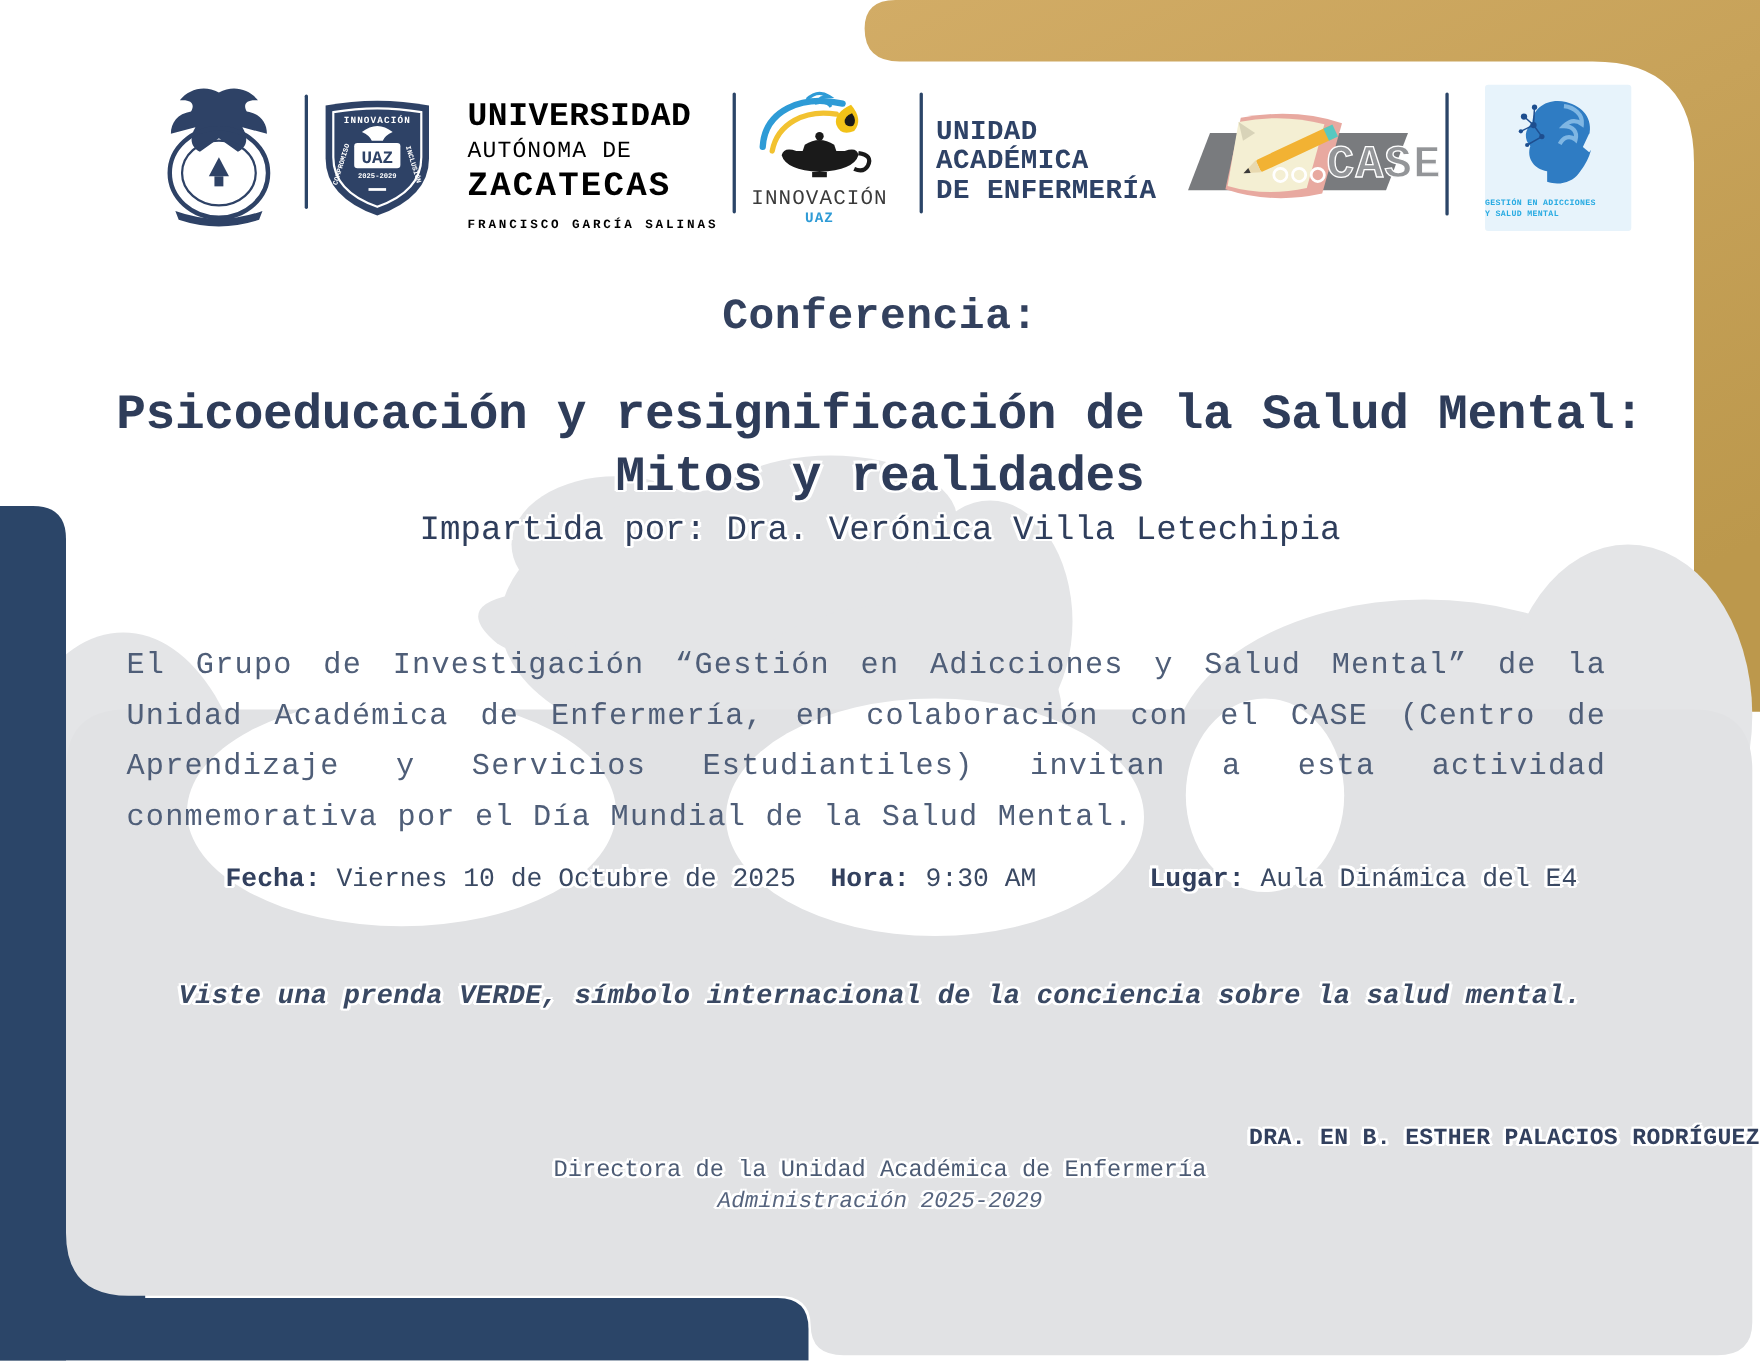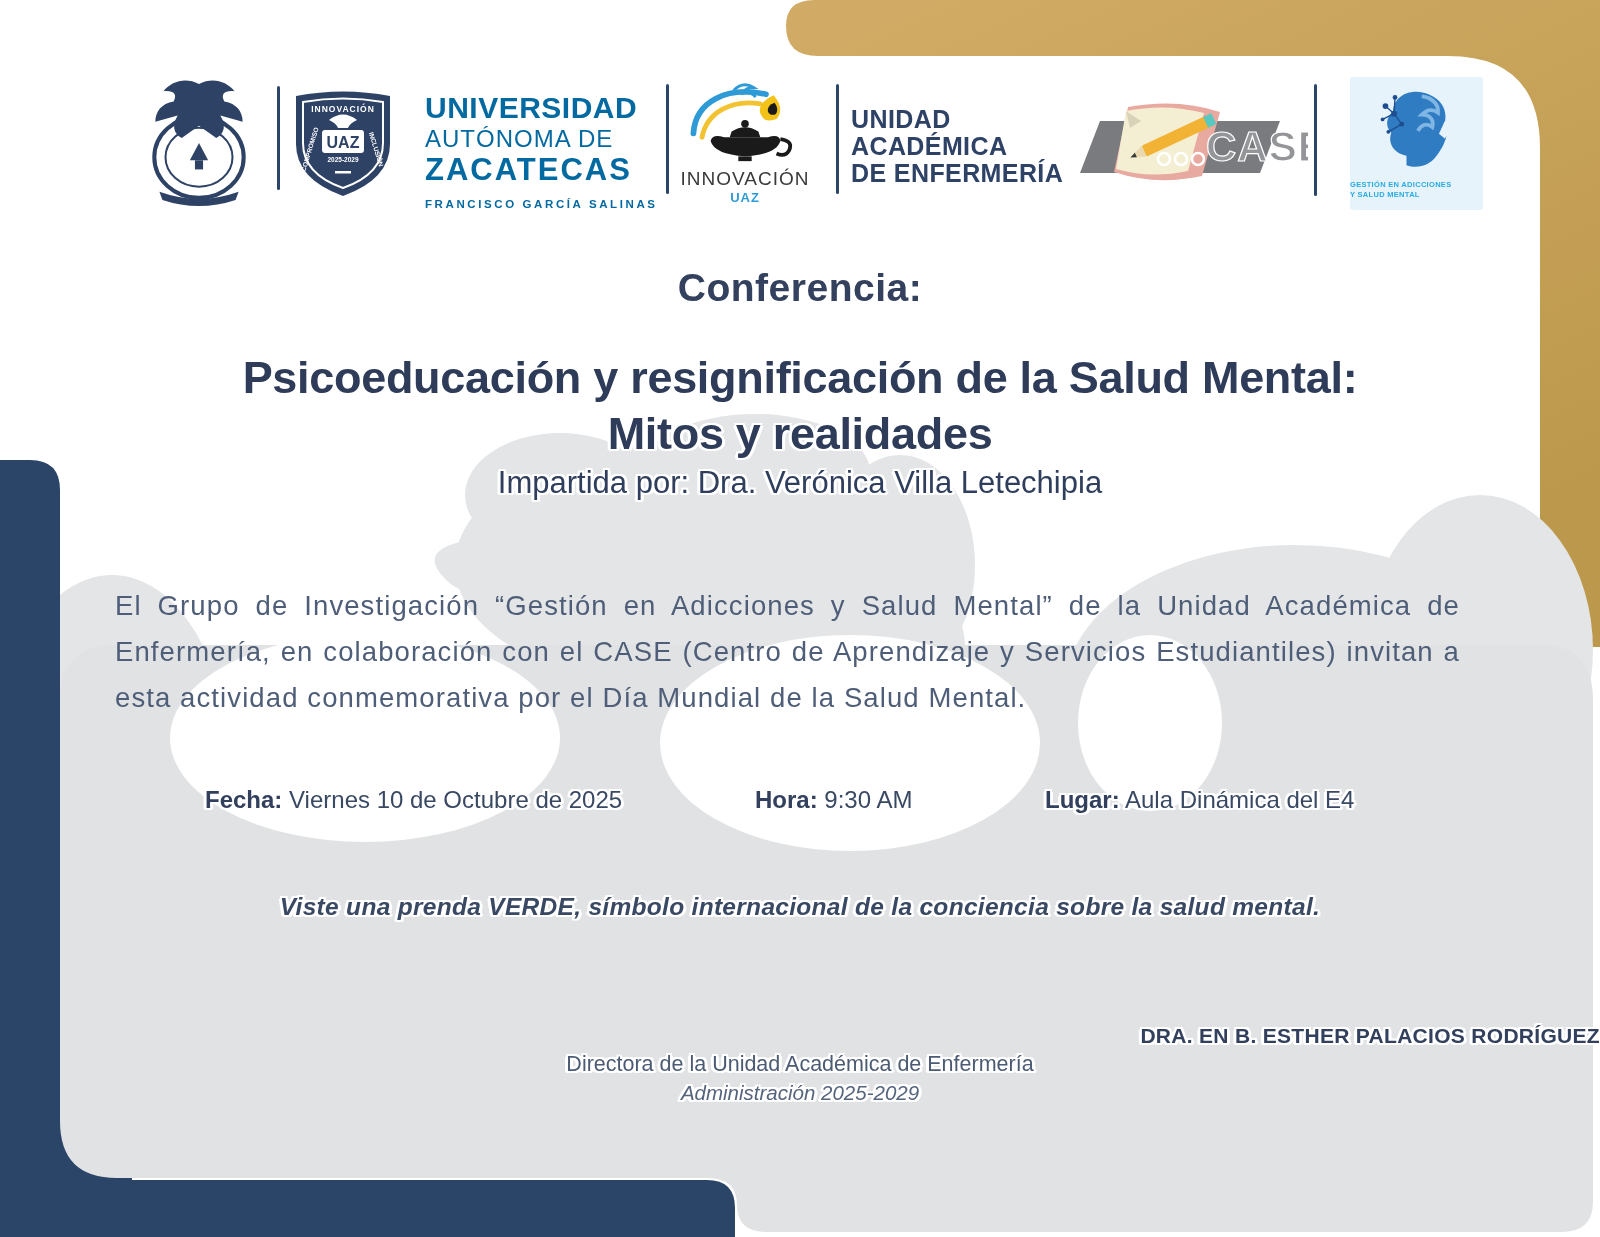--- a/index.html
+++ b/index.html
@@ -1,28 +1,28 @@
 <!DOCTYPE html>
 <html><head>
 <meta charset="utf-8">
 <style>
   html,body{margin:0;padding:0;background:#ffffff;}
   .canvas{position:relative;width:1600px;height:1237px;overflow:hidden;background:#ffffff;
-          font-family:Liberation Sans, sans-serif;}
+          font-family:Liberation Mono, monospace;}
   .ab{position:absolute;}
   .bg-svg{position:absolute;left:0;top:0;width:1600px;height:1237px;}
   .halo{text-shadow:2px 0 0 #fff,-2px 0 0 #fff,0 2px 0 #fff,0 -2px 0 #fff,
         2px 2px 0 #fff,-2px 2px 0 #fff,2px -2px 0 #fff,-2px -2px 0 #fff,3px 1px 0 #fff,-3px 1px 0 #fff;}
   .centerline{left:0;width:1600px;text-align:center;}
 
   
   .divider{width:3px;background:#2B4568;border-radius:2px;}
-  .uaz-block div{color:#0369a1;line-height:31px;}
+  .uaz-block div{color:#000000;line-height:31px;}
   .uaz-l1{font-size:30px;font-weight:800;letter-spacing:.5px;}
-  .uaz-l2{font-size:24px;font-weight:400;letter-spacing:1px;}
+  .uaz-l2{font-size:21px;font-weight:400;letter-spacing:1px;}
   .uaz-l3{font-size:31px;font-weight:800;letter-spacing:2px;}
   .uaz-l4{font-size:11.5px;font-weight:700;letter-spacing:2.6px;margin-top:4px;}
   .unidad-block div{color:#2E4266;font-size:25px;font-weight:800;line-height:27px;letter-spacing:.4px;}
   .enf-label{font-size:19px;color:#3A3A3A;letter-spacing:1px;text-align:center;}
   .enf-sub{font-size:13px;color:#2E9BD6;font-weight:800;text-align:center;letter-spacing:1px;}
   .gasm{background:#E7F3FB;border-radius:3px;}
   .gasm-cap{position:absolute;left:0;right:0;bottom:10px;text-align:left;color:#29ABE2;
             font-size:7.5px;font-weight:700;line-height:10px;letter-spacing:.3px;}
 
   

